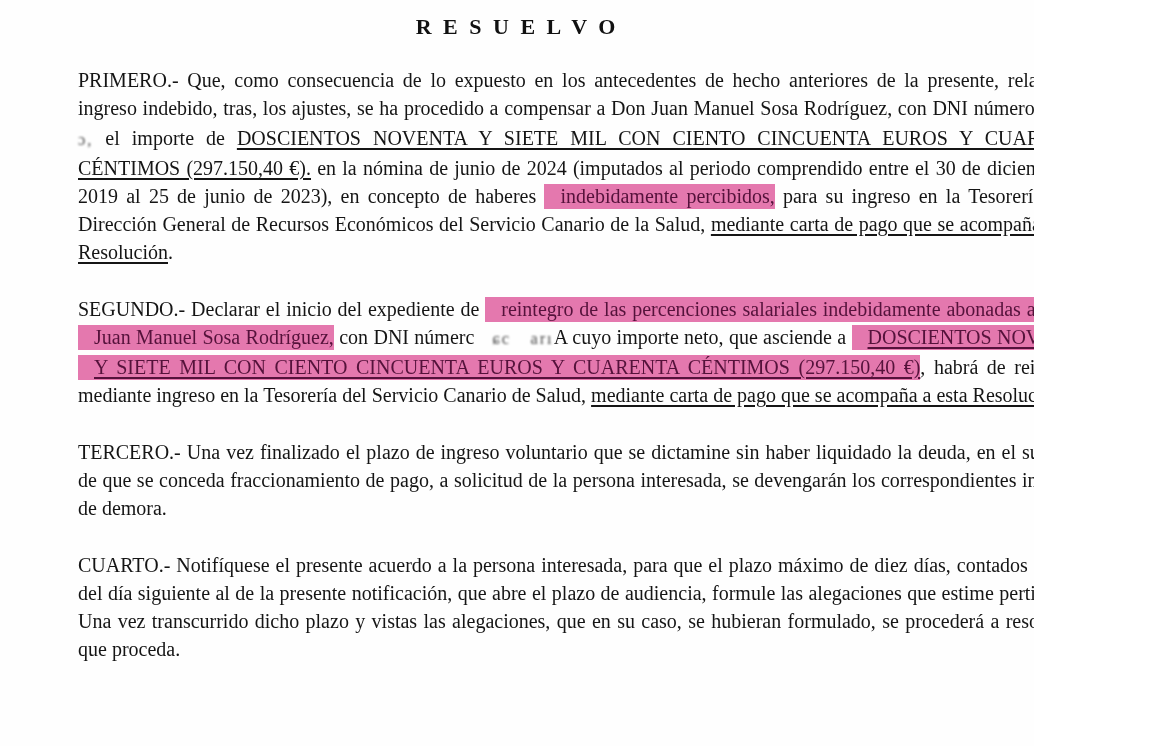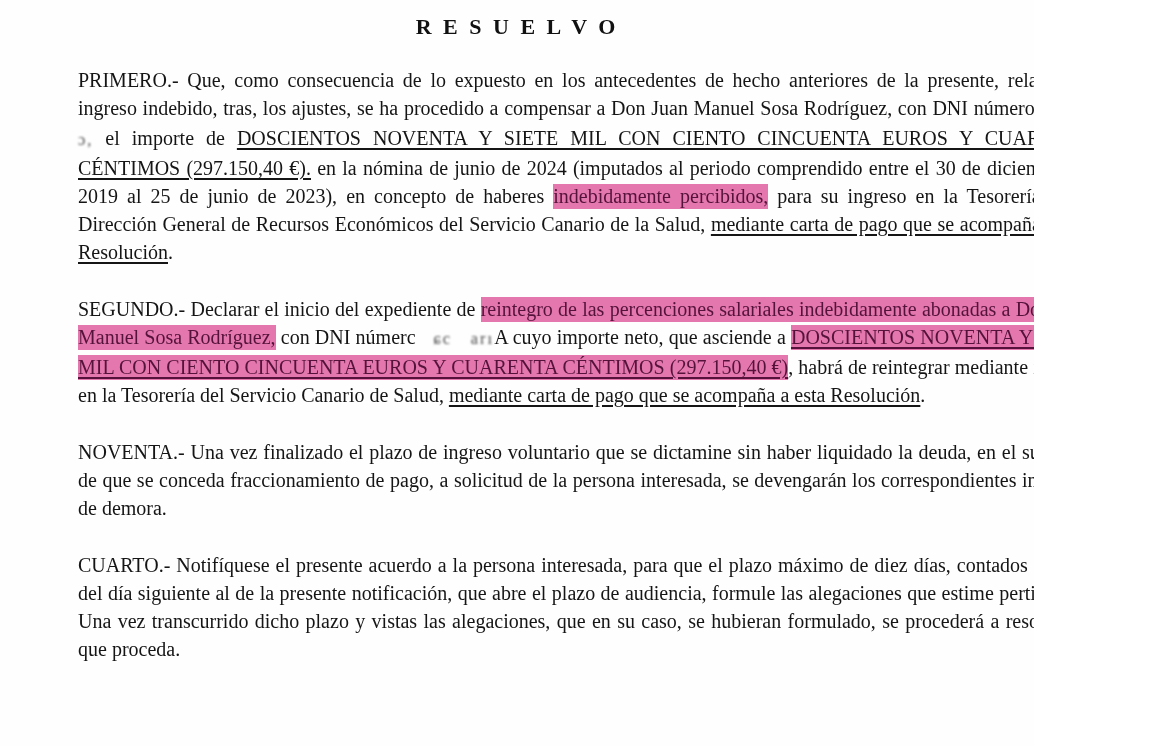--- a/index.html
+++ b/index.html
@@ -36,33 +36,33 @@
   }
   p.para:last-child { margin-bottom: 8px; }
   span.seg { white-space: pre-wrap; }
   .b { font-weight: normal; }
   .u { text-decoration: underline; text-decoration-thickness: 1.5px; text-underline-offset: 3px; }
   .hl {
     background: var(--hl, #e478ae);
     color: var(--hl-text, #55123b);
     box-decoration-break: clone;
     -webkit-box-decoration-break: clone;
-    padding: 1px 0 2px 0;
+    padding: 1px 0 2px 16px;
   }
   .blur {
     color: #4a4a4a;
     filter: blur(1.2px);
     font-size: 0.82em;
     letter-spacing: 2px;
   }
 </style>
 </head>
 <body>
 
 <div class="page">
   <h1 class="title">R E S U E L V O</h1>
   <div class="doc-body" id="doc-body">
       <p class="para"><span class="seg b">PRIMERO.-</span><span class="seg"> Que, como consecuencia de lo expuesto en los antecedentes de hecho anteriores de la presente, relativo al ingreso indebido, tras, los ajustes, se ha procedido a compensar a </span><span class="seg b">Don Juan Manuel Sosa Rodríguez,</span><span class="seg"> con DNI número</span><span class="seg blur">ɔ,ɔɔʔ-; ɔ,</span><span class="seg"> el importe de </span><span class="seg b u">DOSCIENTOS NOVENTA Y SIETE MIL CON CIENTO CINCUENTA EUROS Y CUARENTA CÉNTIMOS (297.150,40 €).</span><span class="seg"> en la nómina de junio de 2024 (imputados al periodo comprendido entre el 30 de diciembre de 2019 al 25 de junio de 2023), en concepto de haberes </span><span class="seg hl">indebidamente percibidos,</span><span class="seg"> para su ingreso en la Tesorería de la Dirección General de Recursos Económicos del Servicio Canario de la Salud, </span><span class="seg u">mediante carta de pago que se acompaña a esta Resolución</span><span class="seg">.</span></p>
       <p class="para"><span class="seg b">SEGUNDO.-</span><span class="seg"> Declarar el inicio del expediente de </span><span class="seg hl">reintegro de las percenciones salariales indebidamente abonadas a </span><span class="seg b hl">Don Juan Manuel Sosa Rodríguez,</span><span class="seg"> con DNI númerc </span><span class="seg blur">  ɕc   arı</span><span class="seg">A cuyo importe neto, que asciende a </span><span class="seg b u hl">DOSCIENTOS NOVENTA Y SIETE MIL CON CIENTO CINCUENTA EUROS Y CUARENTA CÉNTIMOS (297.150,40 €)</span><span class="seg b">, </span><span class="seg b">habrá de reintegrar mediante ingreso en la Tesorería del Servicio Canario de Salud</span><span class="seg">, </span><span class="seg u">mediante carta de pago que se acompaña a esta Resolución</span><span class="seg b">.</span></p>
-      <p class="para"><span class="seg b">NOVENTA.-</span><span class="seg"> Una vez finalizado el plazo de ingreso voluntario que se dictamine sin haber liquidado la deuda, en el supuesto de que se conceda fraccionamiento de pago, a solicitud de la persona interesada, se devengarán los correspondientes intereses de demora.</span></p>
+      <p class="para"><span class="seg b">TERCERO.-</span><span class="seg"> Una vez finalizado el plazo de ingreso voluntario que se dictamine sin haber liquidado la deuda, en el supuesto de que se conceda fraccionamiento de pago, a solicitud de la persona interesada, se devengarán los correspondientes intereses de demora.</span></p>
       <p class="para"><span class="seg b">CUARTO.-</span><span class="seg"> Notifíquese el presente acuerdo a la persona interesada, para que el plazo máximo de diez días, contados a partir del día siguiente al de la presente notificación, que abre el plazo de audiencia, formule las alegaciones que estime pertinentes. Una vez transcurrido dicho plazo y vistas las alegaciones, que en su caso, se hubieran formulado, se procederá a resolver lo que proceda.</span></p>
     </div>
 </div>
 
 </body></html>

